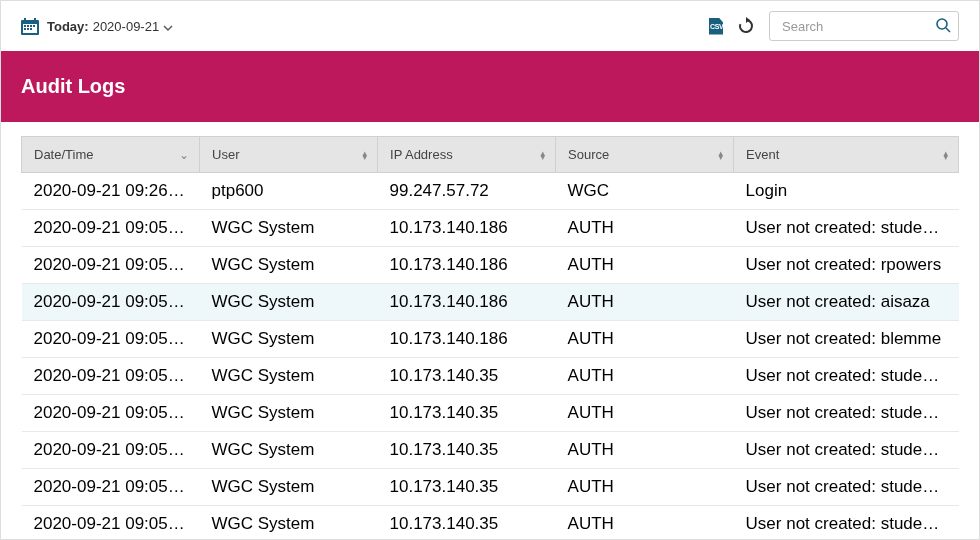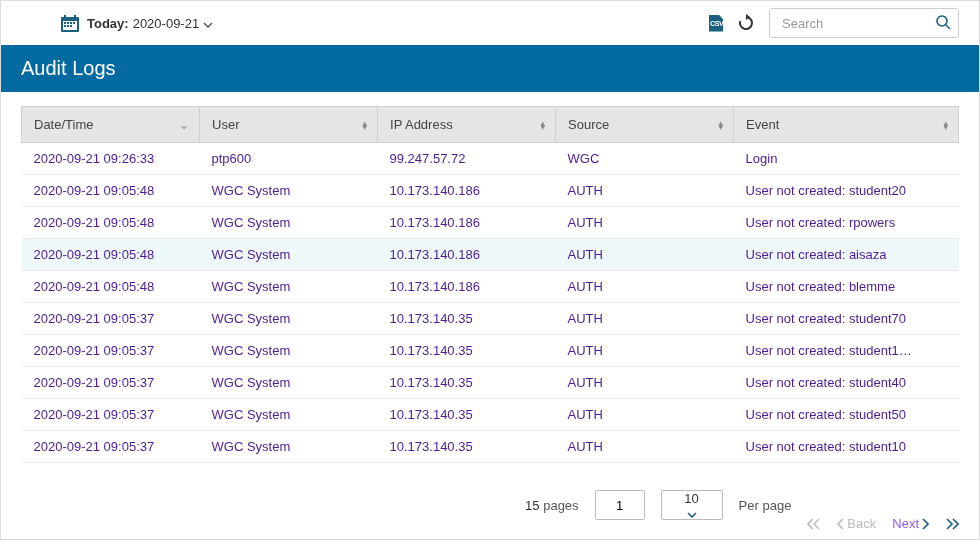--- a/index.html
+++ b/index.html
@@ -1,40 +1,40 @@
 <!DOCTYPE html>
 <html><head>
 <meta charset="utf-8">
 <style>
 * { box-sizing: border-box; margin: 0; padding: 0; font-family: -apple-system, BlinkMacSystemFont, "Segoe UI", Arial, sans-serif; }
 body { background: #fff; color: #333; font-size: 13px; width: 980px; height: 540px; overflow: hidden; border: 1px solid #ddd; }
 
-.toolbar { display: flex; align-items: center; height: 44px; padding: 0 20px; justify-content: space-between; margin-left: 40px; }
+.toolbar { display: flex; align-items: center; height: 50px; padding: 0 20px; justify-content: space-between; }
 .toolbar-left { display: flex; align-items: center; gap: 8px; }
 .cal-icon { color: #195f80; display: inline-flex; }
 .date-label { font-size: 13px; display: flex; align-items: center; gap: 4px; }
 .date-label b { font-weight: 600; }
 .toolbar-right { display: flex; align-items: center; gap: 14px; }
 .csv-icon { color: #195f80; font-weight: 700; font-size: 12px; cursor: pointer; display: inline-flex; flex-direction: column; align-items: center; line-height: 0.9; }
 .csv-icon .page { width: 14px; height: 17px; background: #195f80; clip-path: polygon(0 0, 70% 0, 100% 28%, 100% 100%, 0 100%); position: relative; }
 .csv-icon .txt { position: absolute; color: #fff; font-size: 7px; top: 6px; left: 1px; letter-spacing: -0.3px; }
 .refresh-icon { color: #333; cursor: pointer; display: inline-flex; }
 .search-wrap { position: relative; }
 .search-input { width: 190px; height: 30px; border: 1px solid #ccc; border-radius: 3px; padding: 0 32px 0 12px; font-size: 13px; }
 .search-input::placeholder { color: #999; }
 .search-icon { position: absolute; right: 8px; top: 6px; color: #195f80; }
 
-.title-bar { background: #0369a1; color: #fff; font-size: 20px; font-weight: 400; padding: 12px 20px; }
+.title-bar { background: #be185d; color: #fff; font-size: 20px; font-weight: 700; padding: 24px 20px; }
 
 .table-wrap { padding: 14px 20px 0 20px; }
 table { width: 100%; border-collapse: collapse; table-layout: fixed; }
 th { background: #e5e5e5; text-align: left; font-weight: 400; font-size: 13px; padding: 10px 12px; border: 1px solid #d0d0d0; position: relative; color: #444; }
 th .sort { position: absolute; right: 10px; top: 50%; transform: translateY(-50%); color: #888; display: flex; flex-direction: column; line-height: 0.5; font-size: 9px; }
 th .sort.single { font-size: 12px; line-height: 1; }
-td { padding: 8px 12px; border-bottom: 1px solid #e8e8e8; font-size: 13px; color: #4c1d95; white-space: nowrap; overflow: hidden; text-overflow: ellipsis; }
+td { padding: 8px 12px; border-bottom: 1px solid #e8e8e8; font-size: 17px; color: #000000; white-space: nowrap; overflow: hidden; text-overflow: ellipsis; }
 tbody tr.hl td { background: #eef7fa; }
 
 .pager { display: flex; align-items: center; justify-content: flex-end; gap: 16px; padding: 16px 20px; font-size: 13px; color: #555; }
 .pager .pages b { font-weight: 400; color: #333; }
 .page-input { width: 50px; height: 30px; border: 1px solid #bbb; border-radius: 2px; text-align: center; font-size: 13px; }
 .perpage-select { width: 62px; height: 30px; border: 1px solid #bbb; border-radius: 2px; padding: 0 8px; font-size: 13px; display: inline-flex; align-items: center; justify-content: space-between; color: #333; cursor: pointer; flex-direction: column; }
 .perpage-select .chev { color: #195f80; }
 .nav-btn { color: #bbb; display: inline-flex; align-items: center; gap: 2px; font-size: 13px; margin-top: 37px; }
 .nav-btn.active { color: #8b5cf6; cursor: pointer; }
 .dbl-chev { display: inline-flex; }

